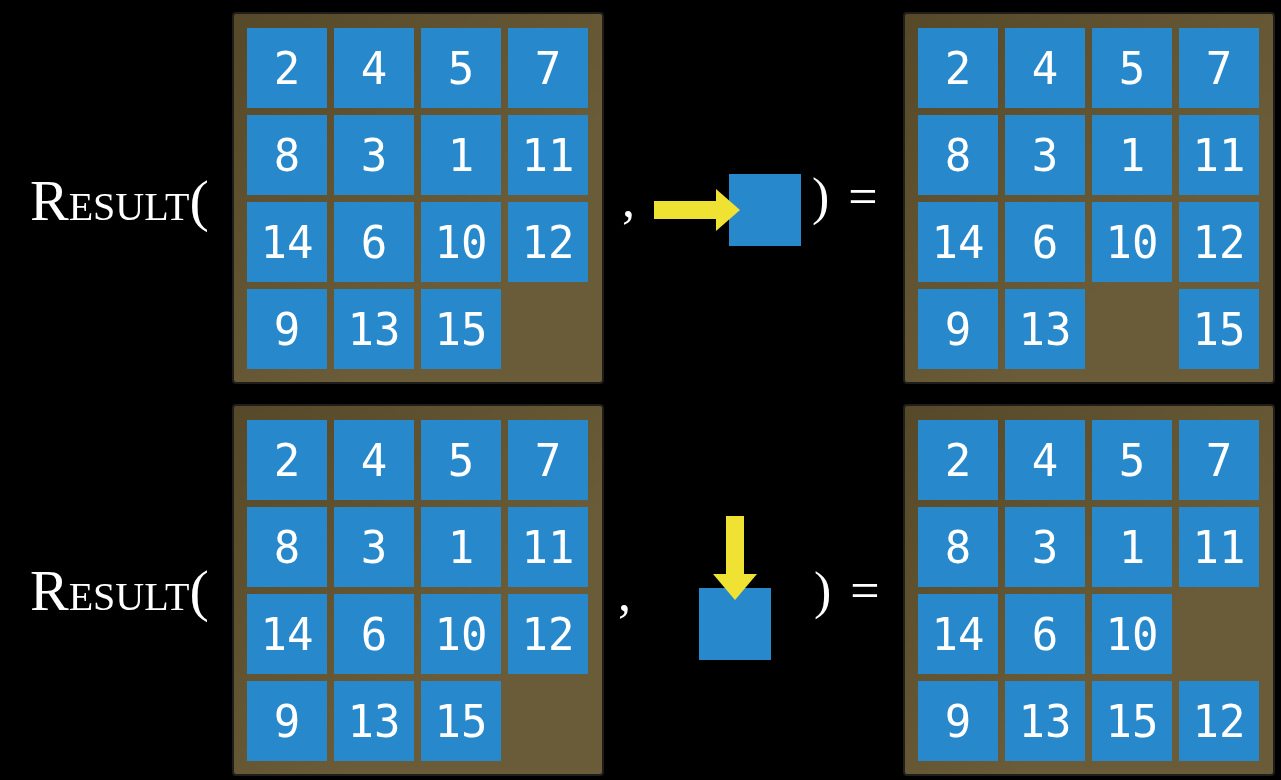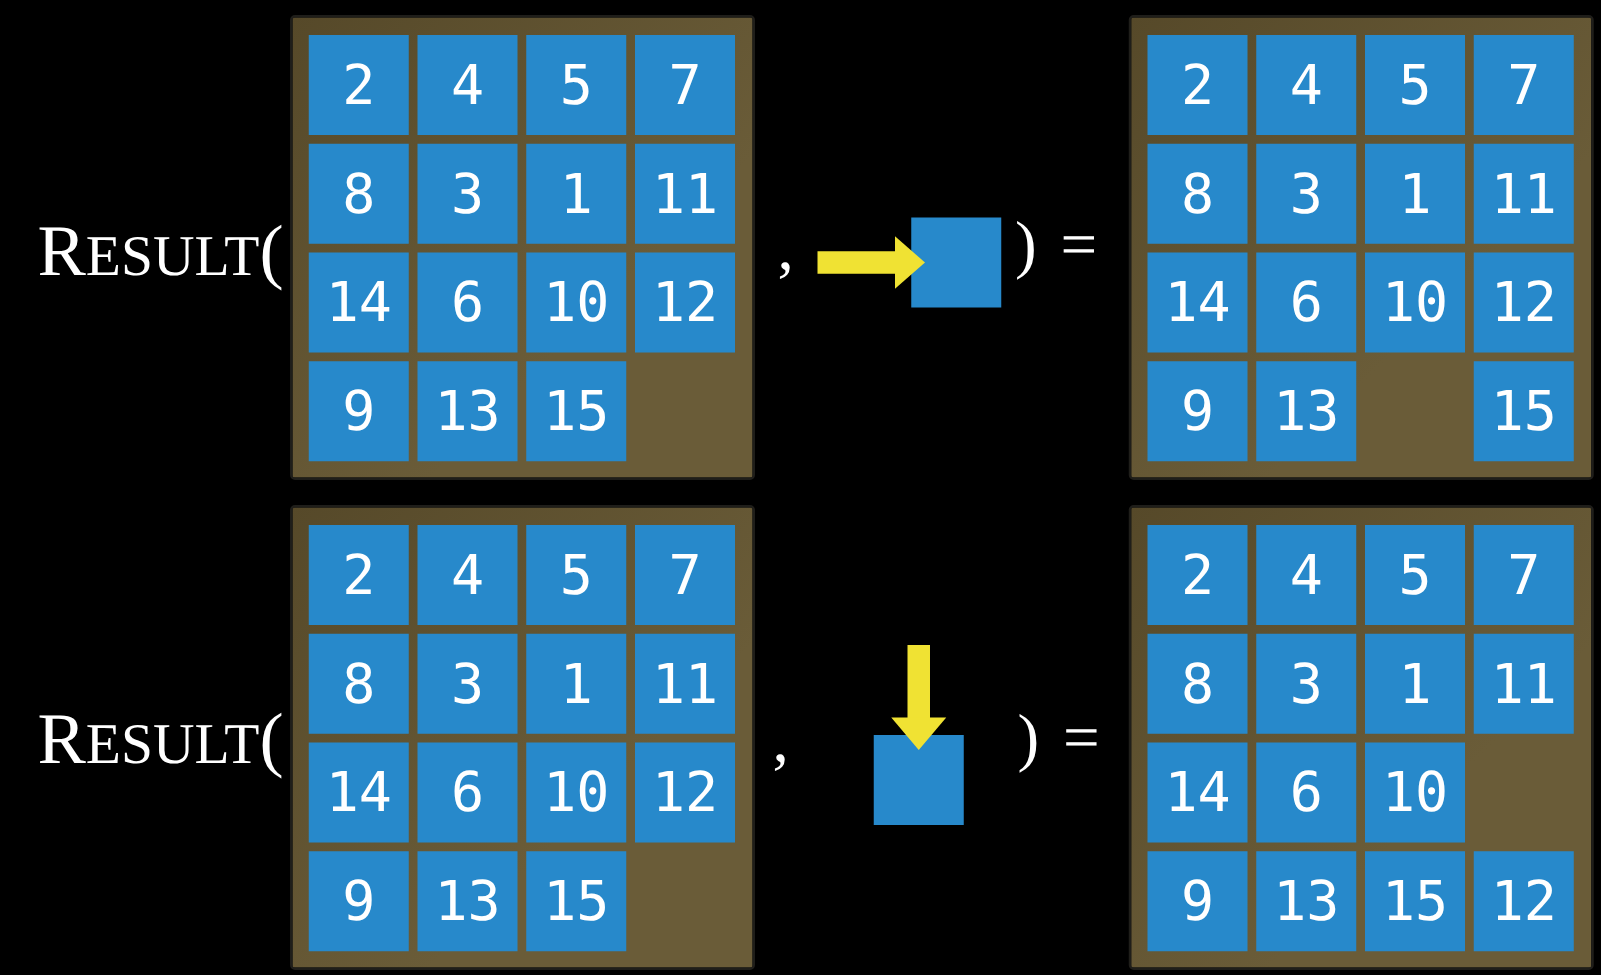--- a/index.html
+++ b/index.html
@@ -6,21 +6,21 @@
   .canvas{
     position:relative;width:1281px;height:780px;background:var(--background,#000);
     font-family:"Liberation Serif",serif;color:var(--text,#fff);overflow:hidden;
   }
   .eq-row{position:absolute;inset:0;}
   
   .result-label{position:absolute;left:30px;display:flex;align-items:baseline;white-space:nowrap;}
   .eq1 .result-label{top:170px;}
   .eq2 .result-label{top:560px;}
   .fn-big{font-size:58px;line-height:62px;}
-  .fn-small{font-size:46px;line-height:50px;text-align:right;}
+  .fn-small{font-size:40px;line-height:50px;text-align:right;}
   .fn-paren{font-size:58px;line-height:62px;}
   
   .board{
     position:absolute;width:372px;height:372px;box-sizing:border-box;
     padding:14px 13px;border:2px solid #1f1e1a;border-radius:4px;
     background:linear-gradient(135deg,#564929 0%,var(--board,#6a5c38) 65%);
     display:grid;grid-template-columns:repeat(4,80px);grid-template-rows:repeat(4,80px);
     column-gap:7px;row-gap:7px;box-shadow:0 2px 8px rgba(0,0,0,.9);
   }
   .eq1 .board{top:12px;}

